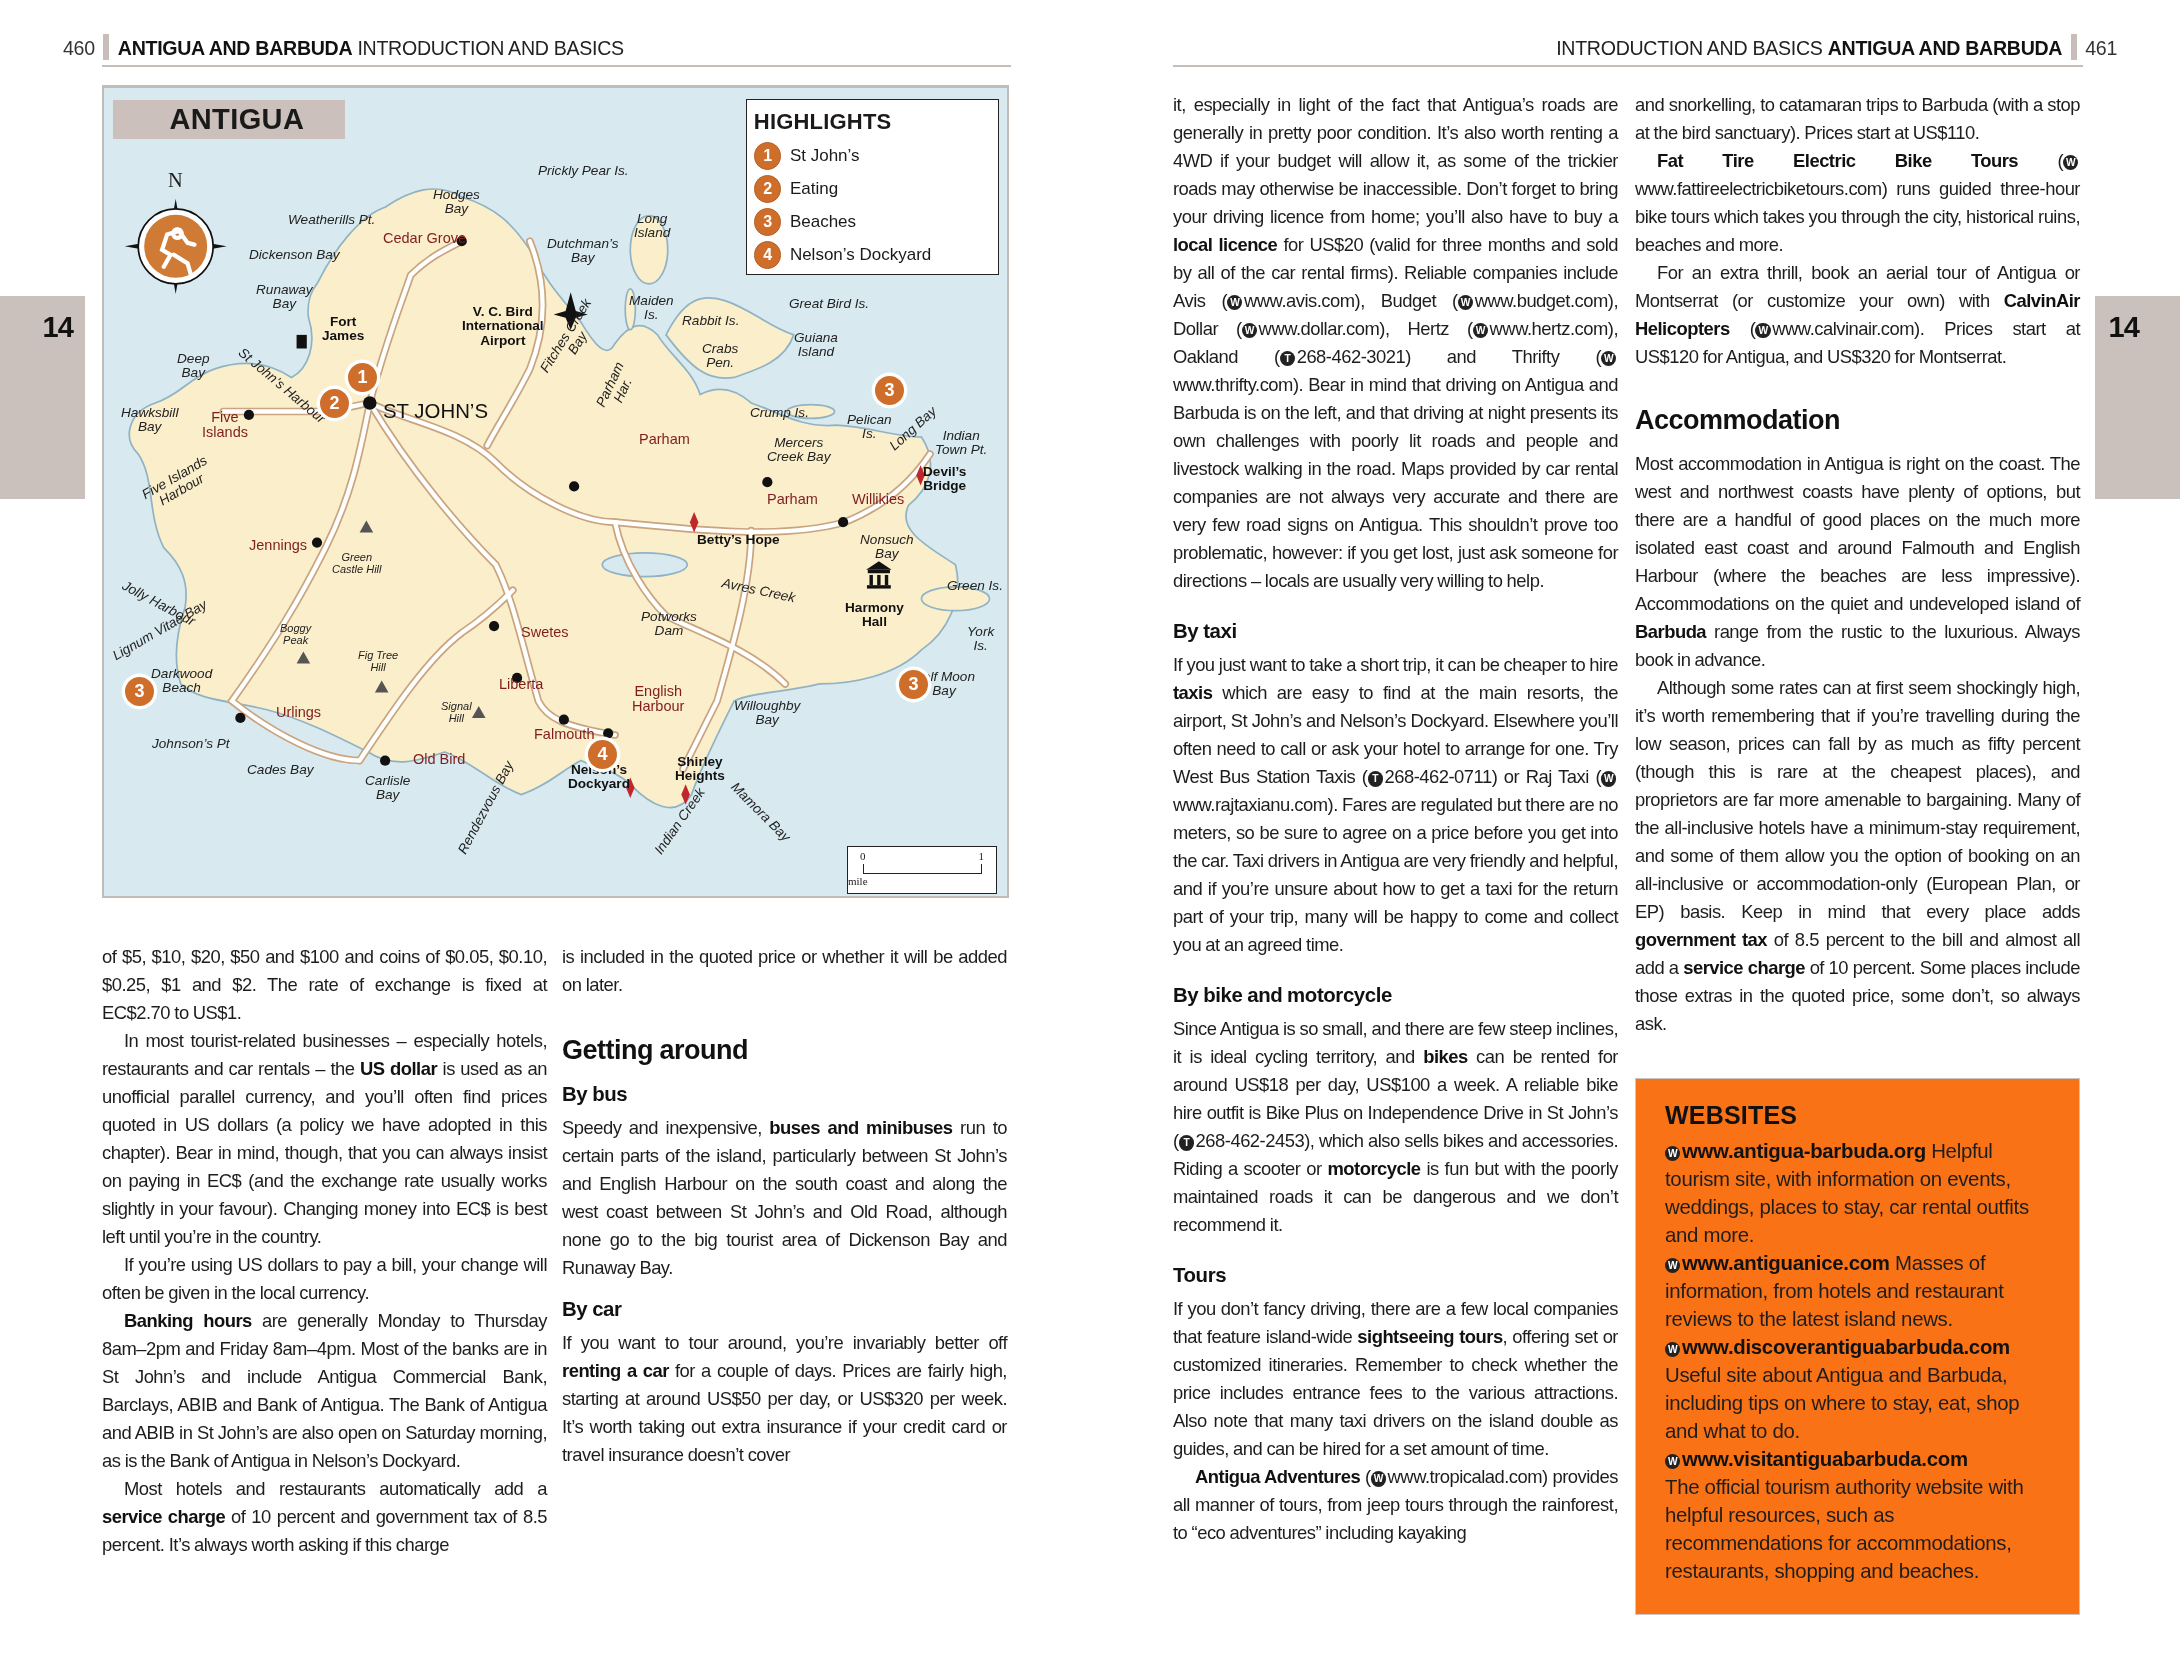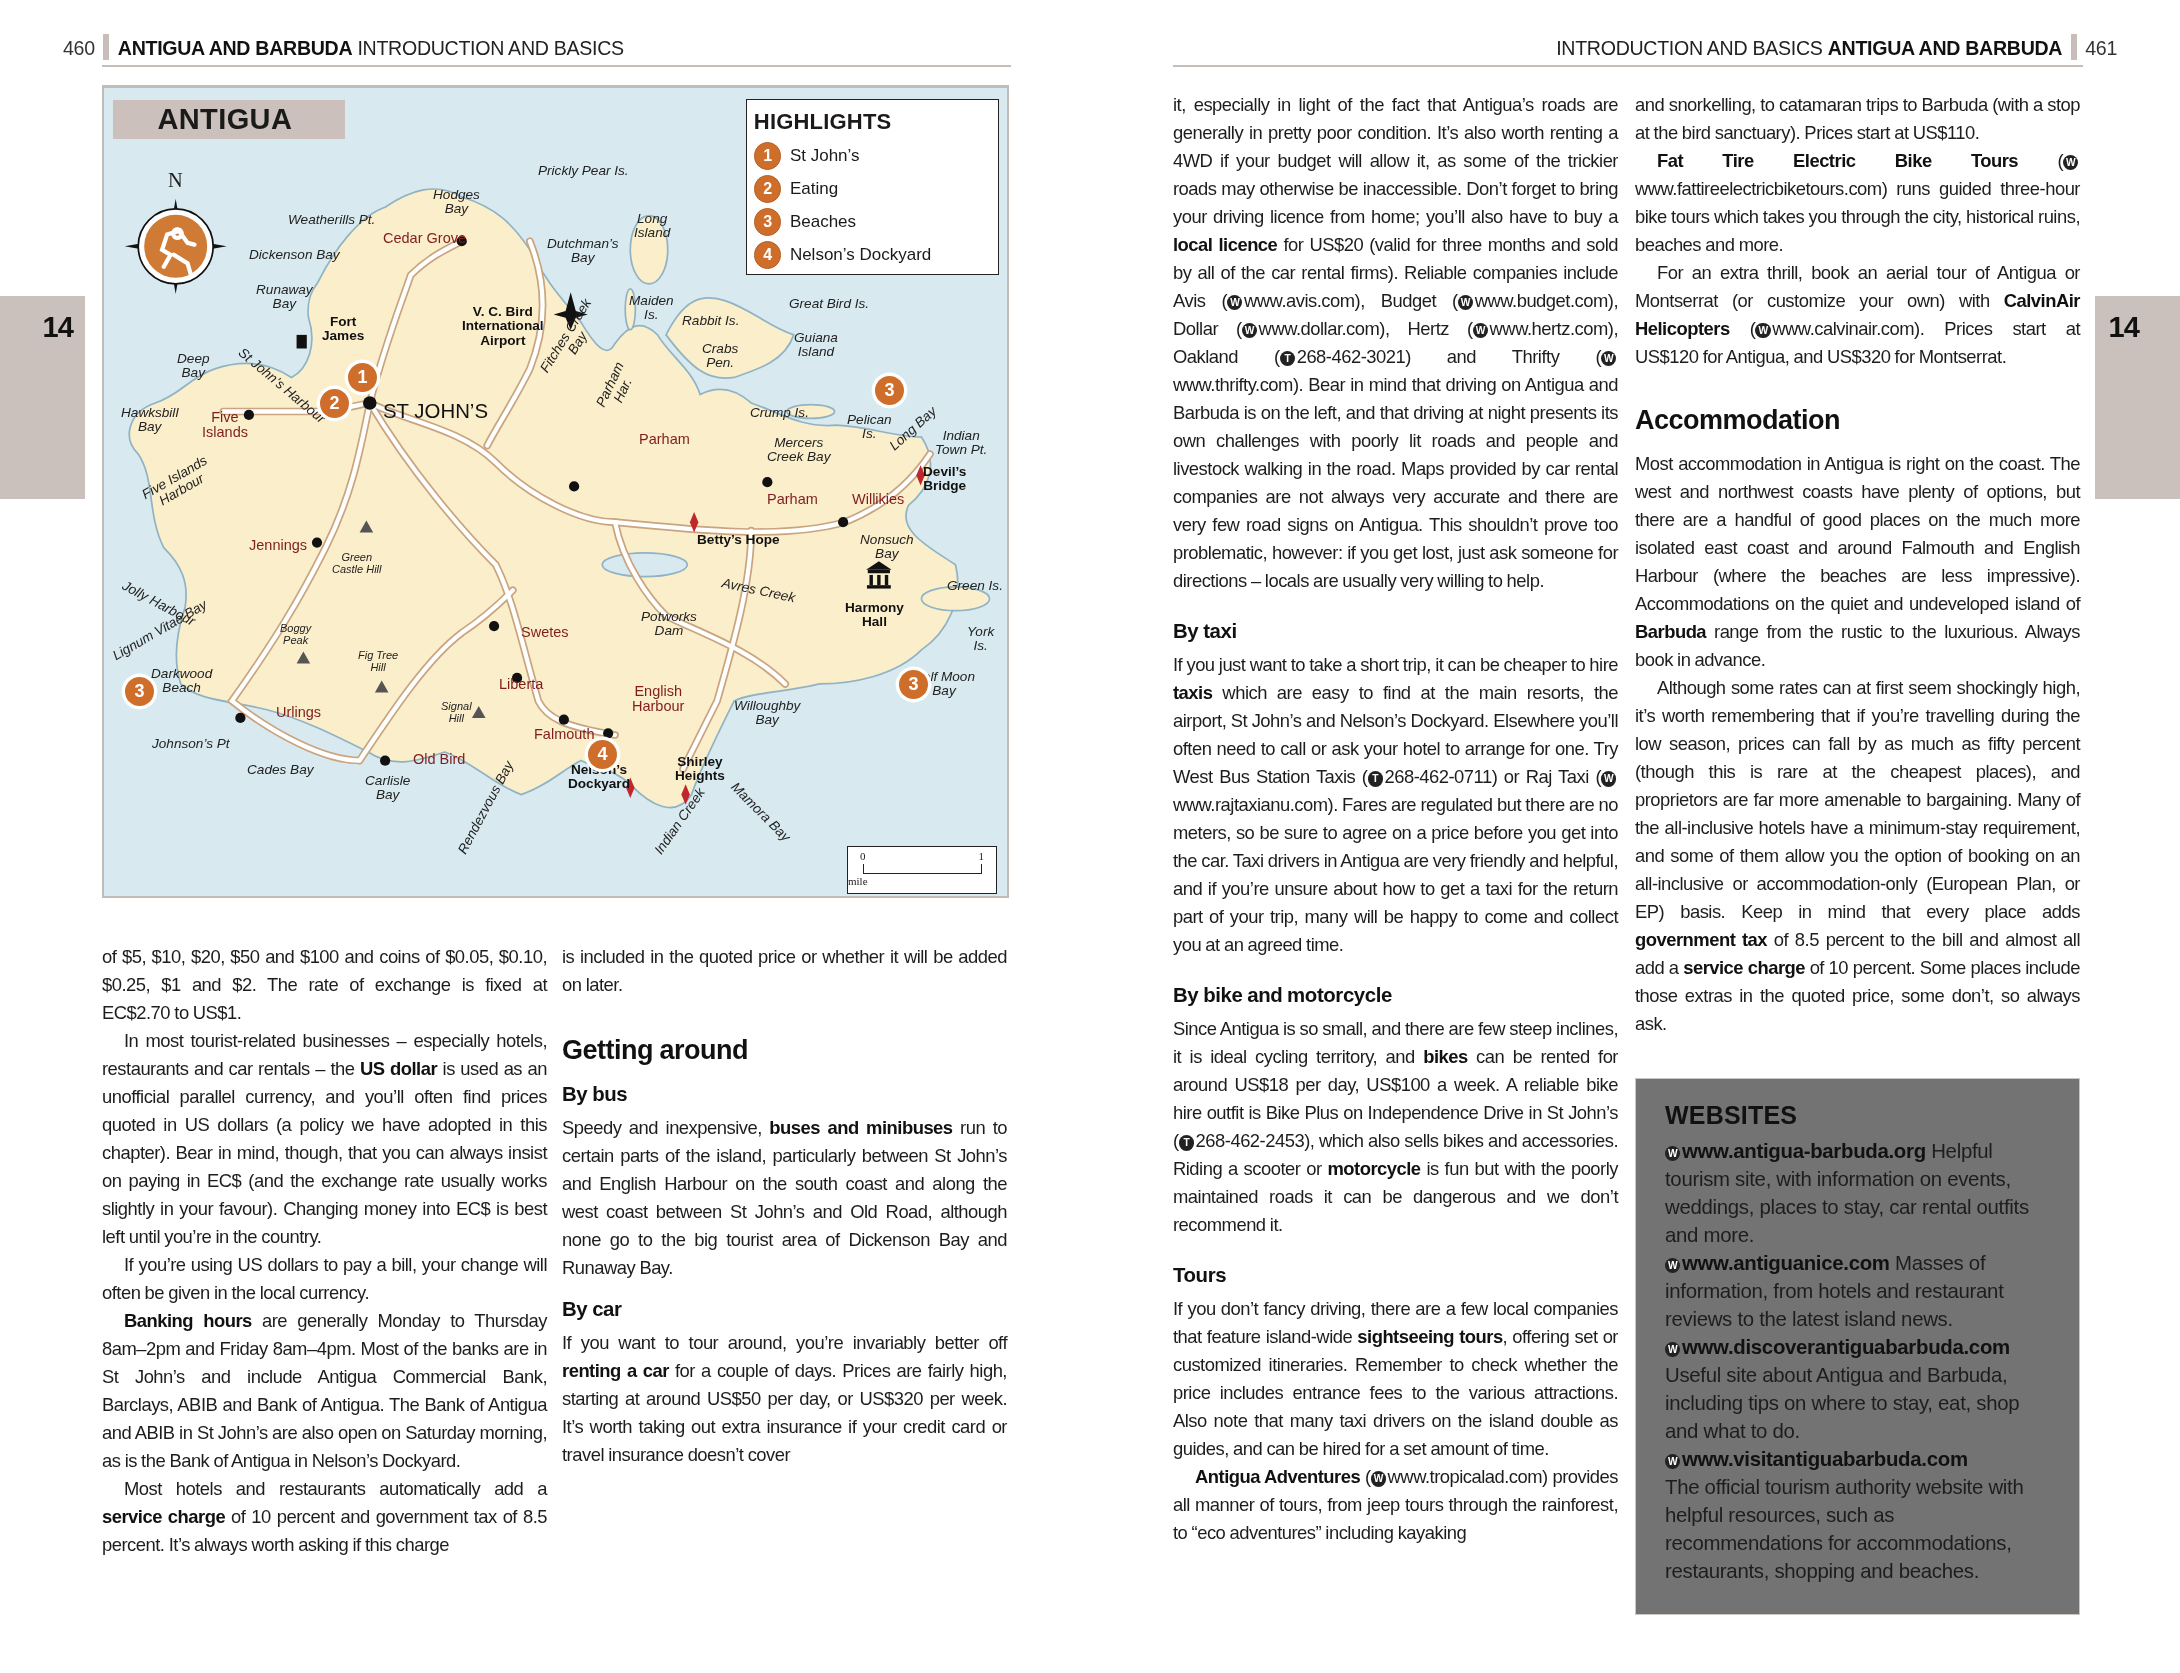--- a/index.html
+++ b/index.html
@@ -30,21 +30,21 @@
   #thumb-left { left:0; }
   #thumb-left span { right:12px; }
   #thumb-right { right:0; left:auto; }
   #thumb-right span { left:13.6px; }
 
   
   #map { position:absolute; left:102px; top:85px; width:907px; height:813px;
          background:#d8eaf0; border:2.6px solid #c2bbb6; border-top-width:3.4px; box-sizing:border-box; overflow:hidden; }
   #map svg.land { position:absolute; left:0; top:0; }
   #map-title { position:absolute; left:9.4px; top:12px; width:232px; height:39px; background:#cbc0bb;
-               font-weight:700; font-size:29px; line-height:39px; padding-left:44px; box-sizing:border-box; letter-spacing:0.4px; }
+               font-weight:700; font-size:29px; line-height:39px; padding-left:56px; box-sizing:border-box; letter-spacing:0.4px; }
   #highlights { position:absolute; left:642px; top:11px; width:253px; height:176px; background:#fff; border:1.7px solid #222; box-sizing:border-box; padding:8.5px 0 0 6.8px; }
   #highlights h3 { margin:0 0 5.1px 0; font-size:22px; font-weight:700; letter-spacing:0.2px; }
   .hl-row { display:flex; align-items:center; height:33px; font-size:17px; }
   .badge { width:25.6px; height:25.6px; border-radius:50%; background:#cf6e2a; color:#fff; font-weight:700; font-size:16px;
            display:flex; align-items:center; justify-content:center; margin-right:8.5px; box-shadow:0 0 0 1.7px #fff; }
   .hl-row .badge { box-shadow:none; border:0.9px solid #b55e22; }
   .mlabel { position:absolute; white-space:nowrap; font-size:13.6px; font-style:italic; color:#222; line-height:1.05; text-align:center; transform-origin:left center; }
   .mlabel.place { font-style:normal; font-size:14.5px; color:#7f1d1d; }
   .mlabel.big { font-style:normal; font-size:20.4px; color:#111; }
   .mlabel.site { font-style:normal; font-weight:700; font-size:13.6px; color:#111; }
@@ -66,21 +66,21 @@
   .col h4 { font-size:20.4px; font-weight:700; margin:13.6px 0 5.1px 0; line-height:29px; letter-spacing:-0.4px; color:#111; }
   .col b { font-weight:700; color:#111; }
   .w-icon { display:inline-block; width:15.3px; height:15.3px; border-radius:50%; background:#222; color:#fff; font-size:10.2px; font-weight:700;
             line-height:15.3px; text-align:center; text-indent:0; vertical-align:0.9px; margin-right:1.7px; }
 
   #lc1 { left:102px; top:943px; }
   #lc2 { left:562px; top:943px; }
   #rc1 { left:83px; top:91px; }
   #rc2 { left:545px; top:91px; }
 
-  #websites { position:absolute; left:545px; top:1078px; width:445px; height:537px; background:#737373;
+  #websites { position:absolute; left:545px; top:1078px; width:445px; height:537px; background:#f97316;
               border:1.7px solid #cbc6c2; box-sizing:border-box; padding:22px 24px 0 29px; }
   #websites h3 { margin:0 0 6.8px 0; font-size:25px; font-weight:700; letter-spacing:0.2px; color:#111; }
   #websites .site { font-size:20.4px; line-height:28px; color:#1d1d1d; letter-spacing:-0.3px; }
   #websites .site b { font-weight:700; color:#111; }
 </style>
 </head>
 <body>
 
 <div class="page" id="page-left">
   <div class="run-head" id="head-left">

